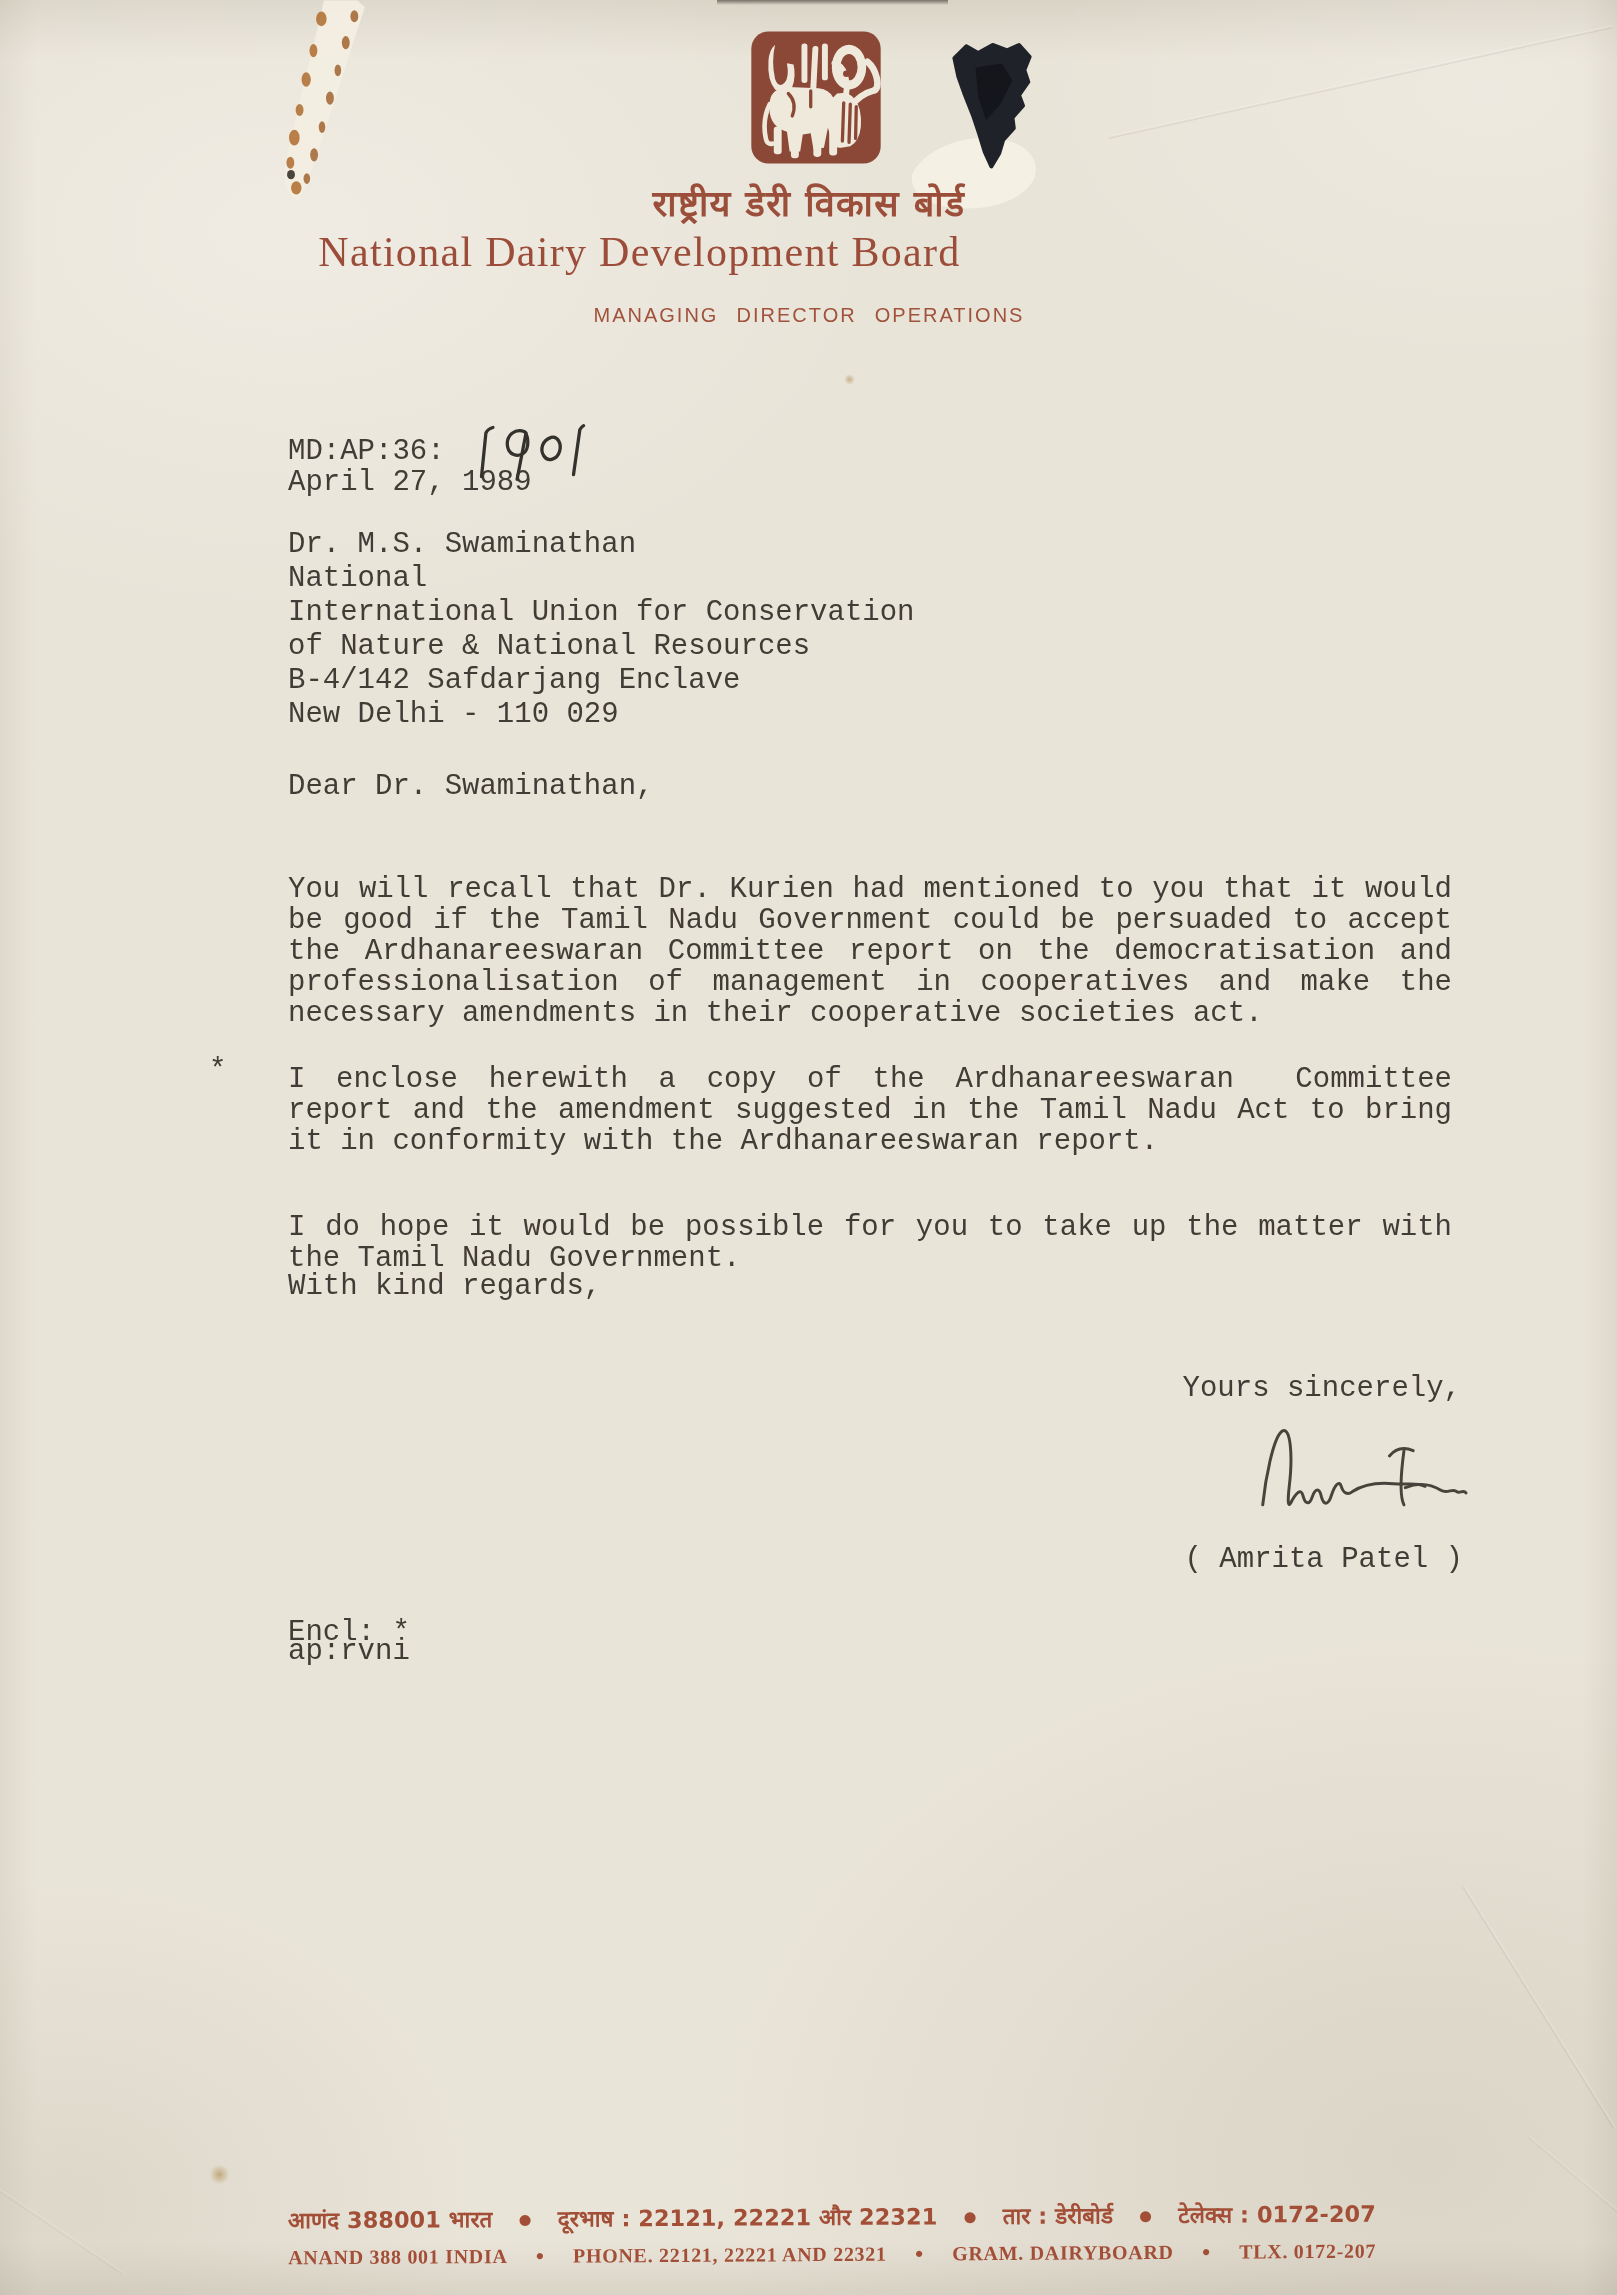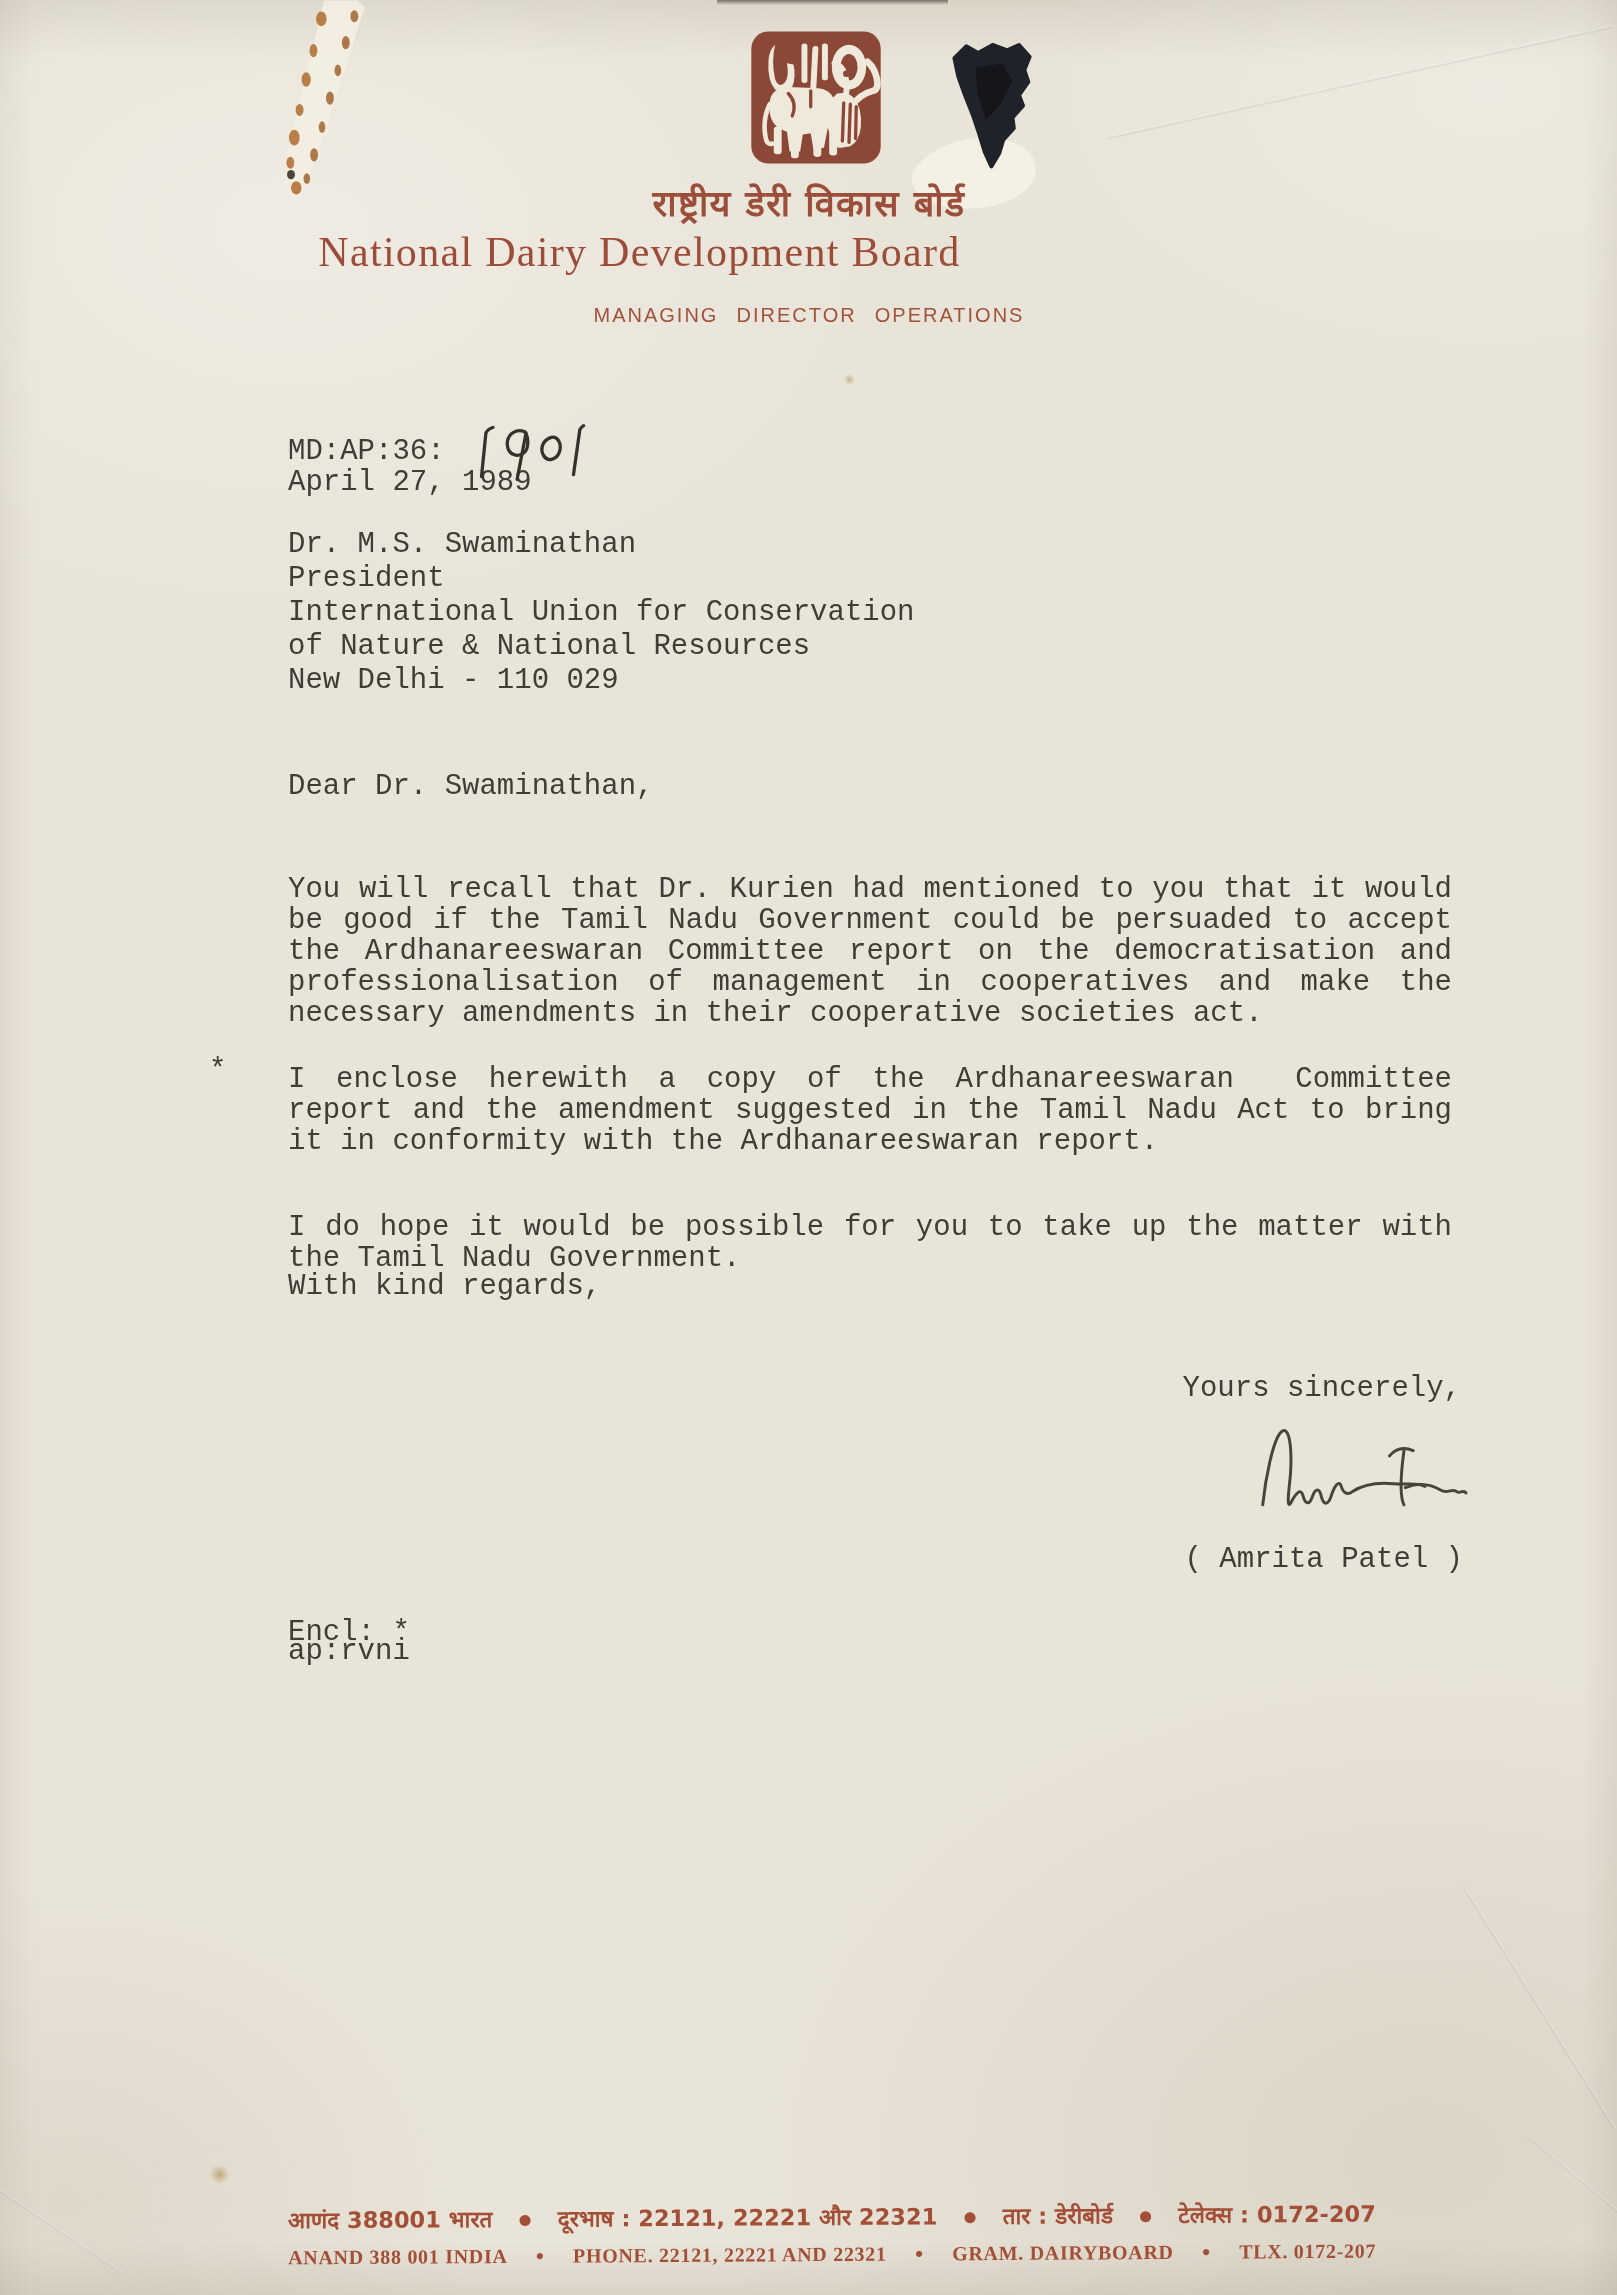--- a/index.html
+++ b/index.html
@@ -161,23 +161,24 @@
       <path d="M34,12 Q26,14 23,20 L14,86"></path>
       <path d="M82,20 C68,14 54,24 55,40 C56,54 70,60 80,52 C88,46 88,28 82,20 Z"></path>
       <path d="M84,22 L68,92"></path>
       <path d="M122,30 C108,34 104,48 110,58 C116,68 130,64 134,52 C138,40 132,28 122,30"></path>
       <path d="M172,14 Q168,16 166,20 L154,88"></path>
     </g>
   </svg>
 
   <div class="abs addr">
     <div>Dr. M.S. Swaminathan</div>
-    <div>President</div>
+    <div>National</div>
     <div>International Union for Conservation</div>
     <div>of Nature &amp; National Resources</div>
+    <div>B-4/142 Safdarjang Enclave</div>
     <div>New Delhi - 110 029</div>
   </div>
 
   <div class="abs salutation tw">Dear Dr. Swaminathan,</div>
 
   <div class="abs margin-star tw">*</div>
   <p class="abs para p1">You will recall that Dr. Kurien had mentioned to you that it would be good if the Tamil Nadu Government could be persuaded to accept the Ardhanareeswaran Committee report on the democratisation and professionalisation of management in cooperatives and make the necessary amendments in their cooperative societies act.</p>
   <p class="abs para p2">I enclose herewith a copy of the Ardhanareeswaran  Committee report and the amendment suggested in the Tamil Nadu Act to bring it in conformity with the Ardhanareeswaran report.</p>
   <p class="abs para p3">I do hope it would be possible for you to take up the matter with the Tamil Nadu Government.</p>
   <div class="abs regards tw">With kind regards,</div>

